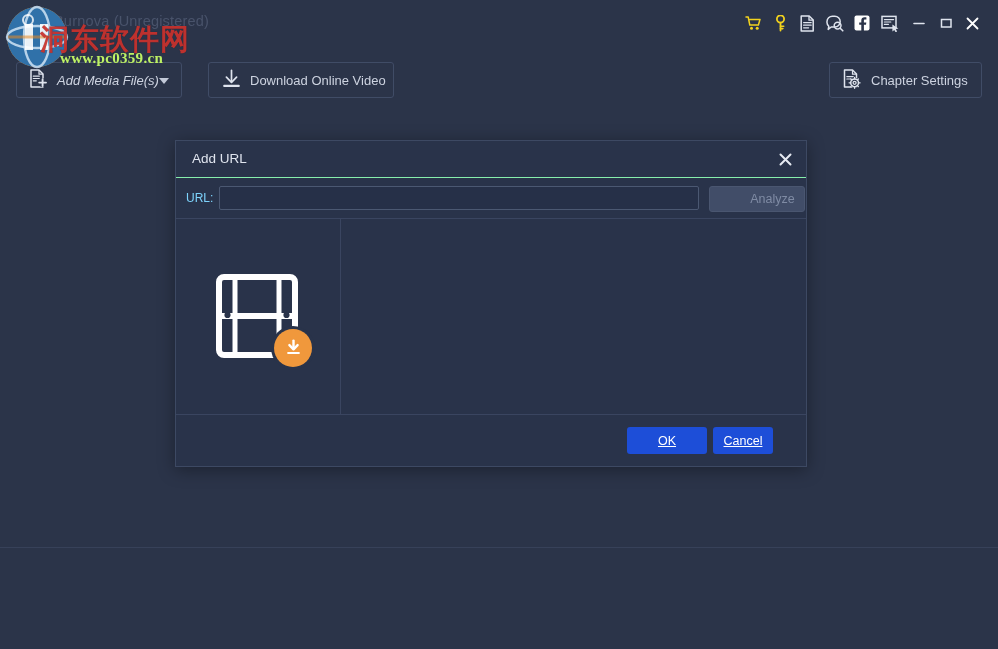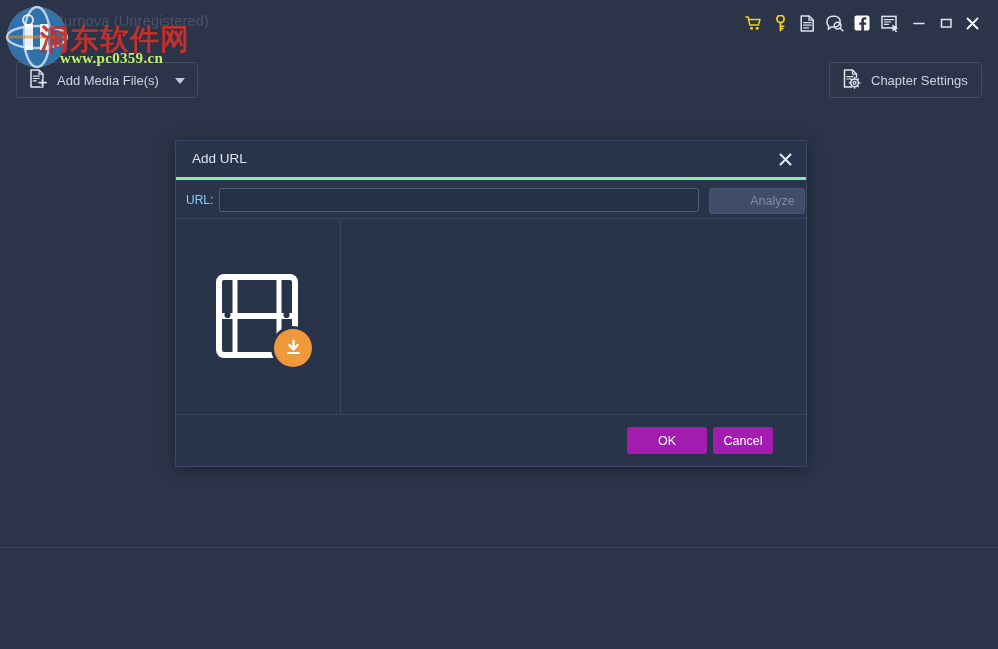--- a/index.html
+++ b/index.html
@@ -96,21 +96,21 @@
     border-radius: 3px;
     background: #2b3449;
     color: #cdd3e0;
     font-size: 13px;
     padding: 0 13px;
     gap: 9px;
     cursor: pointer;
     user-select: none;
     white-space: nowrap;
   }
-  .btn-add-media { left: 16px; top: 8px; width: 182px; }
+  .btn-add-media { left: 16px; top: 8px; width: 166px; font-style: italic; }
   .btn-download  { left: 208px; top: 8px; width: 186px; }
   .btn-chapter   { right: 16px; top: 8px; width: 153px; margin-left: 26px; }
   .caret-dd {
     position: absolute;
     right: 12px; top: 15px;
     width: 0; height: 0;
     border-left: 5px solid transparent;
     border-right: 5px solid transparent;
     border-top: 6px solid #c2c9d8;
   }
@@ -146,21 +146,21 @@
     left: 175px; top: 140px;
     width: 630px; height: 325px;
     background: #29334a;
     border: 1px solid #3d4963;
     box-shadow: 0 3px 16px rgba(0,0,0,.35);
     z-index: 40;
   }
   .dlg-head {
     position: relative;
     height: 36px;
-    border-bottom: 3px solid #86efac;
+    border-bottom: 1px solid #86efac;
   }
   .dlg-title {
     position: absolute;
     left: 16px; top: 10px;
     font-size: 13.5px;
     color: #dfe4ee;
   }
   .dlg-close {
     position: absolute;
     right: 11px; top: 8px;
@@ -247,25 +247,26 @@
   .dlg-foot {
     position: absolute;
     left: 0; bottom: 0;
     width: 630px; height: 52px;
   }
   .btn-orange {
     position: absolute;
     height: 27px;
     border: none;
     border-radius: 3px;
-    background: #a21caf;
+    background: #1d4ed8;
     color: #ffffff;
     font-family: "Liberation Sans", sans-serif;
     font-size: 12.5px;
     cursor: pointer;
+    text-decoration: underline;
   }
   .btn-ok     { left: 451px; top: 13px; width: 80px; }
   .btn-cancel { left: 537px; top: 13px; width: 60px; }
 
   
   .bottombar {
     position: absolute;
     left: 0; top: 547px;
     width: 998px; height: 102px;
     background: #2b3449;
@@ -372,20 +373,30 @@
         <path d="M9 1v4.2h4" fill="none" stroke="#dfe4ee" stroke-width="1.2"></path>
         <path d="M3.3 7.2h6M3.3 9.5h6M3.3 11.8h3" stroke="#dfe4ee" stroke-width="1.2" stroke-linecap="round"></path>
         <circle cx="12.6" cy="13.6" r="4.4" fill="#2b3449" stroke="none"></circle>
         <path d="M12.6 10.2v6.8M9.2 13.6h6.8" stroke="#dfe4ee" stroke-width="1.9" stroke-linecap="round"></path>
       </svg>
     </span>
     <span>Add Media File(s)</span>
     <span class="caret-dd"></span>
   </div>
 
+  <div class="btn-tool btn-download">
+    <span>
+      <svg width="19" height="20" viewBox="0 0 19 20">
+        <path d="M9.5 1.4v11.4" stroke="#dfe4ee" stroke-width="1.7" stroke-linecap="round"></path>
+        <path d="M4.4 8.2l5.1 5.1 5.1-5.1" fill="none" stroke="#dfe4ee" stroke-width="1.7" stroke-linejoin="round" stroke-linecap="round"></path>
+        <path d="M2.2 16.9h14.6" stroke="#dfe4ee" stroke-width="2.1" stroke-linecap="round"></path>
+      </svg>
+    </span>
+    <span>Download Online Video</span>
+  </div>
 
   <div class="btn-tool btn-chapter">
     <span>
       <svg width="19" height="20" viewBox="0 0 19 20">
         <path d="M1.5 1h8l4 4v13h-12z" fill="none" stroke="#dfe4ee" stroke-width="1.5" stroke-linejoin="round"></path>
         <path d="M9.5 1v4.2h4" fill="none" stroke="#dfe4ee" stroke-width="1.2"></path>
         <path d="M3.8 7.6h6.4M3.8 10h4.4" stroke="#dfe4ee" stroke-width="1.2" stroke-linecap="round"></path>
         <circle cx="11.6" cy="13.8" r="5.2" fill="#2b3449"></circle>
         <circle cx="11.6" cy="13.8" r="3.9" fill="none" stroke="#dfe4ee" stroke-width="1.5"></circle>
         <circle cx="11.6" cy="13.8" r="1.5" fill="none" stroke="#dfe4ee" stroke-width="1.3"></circle>

